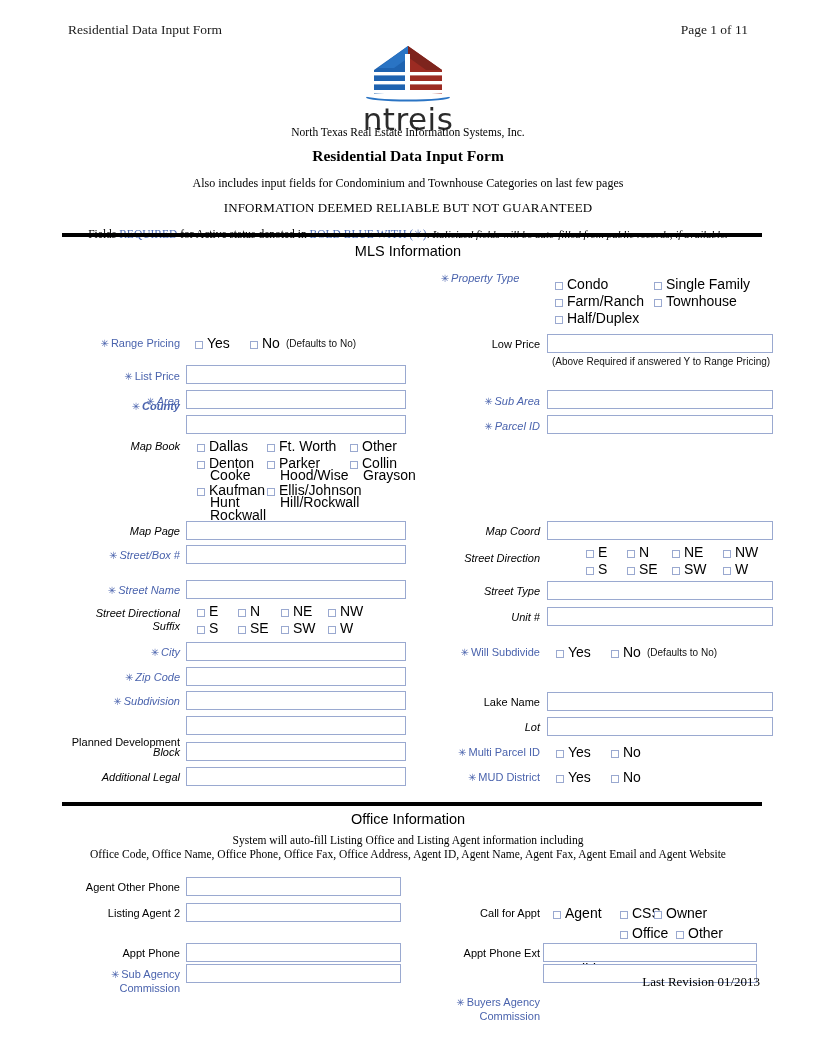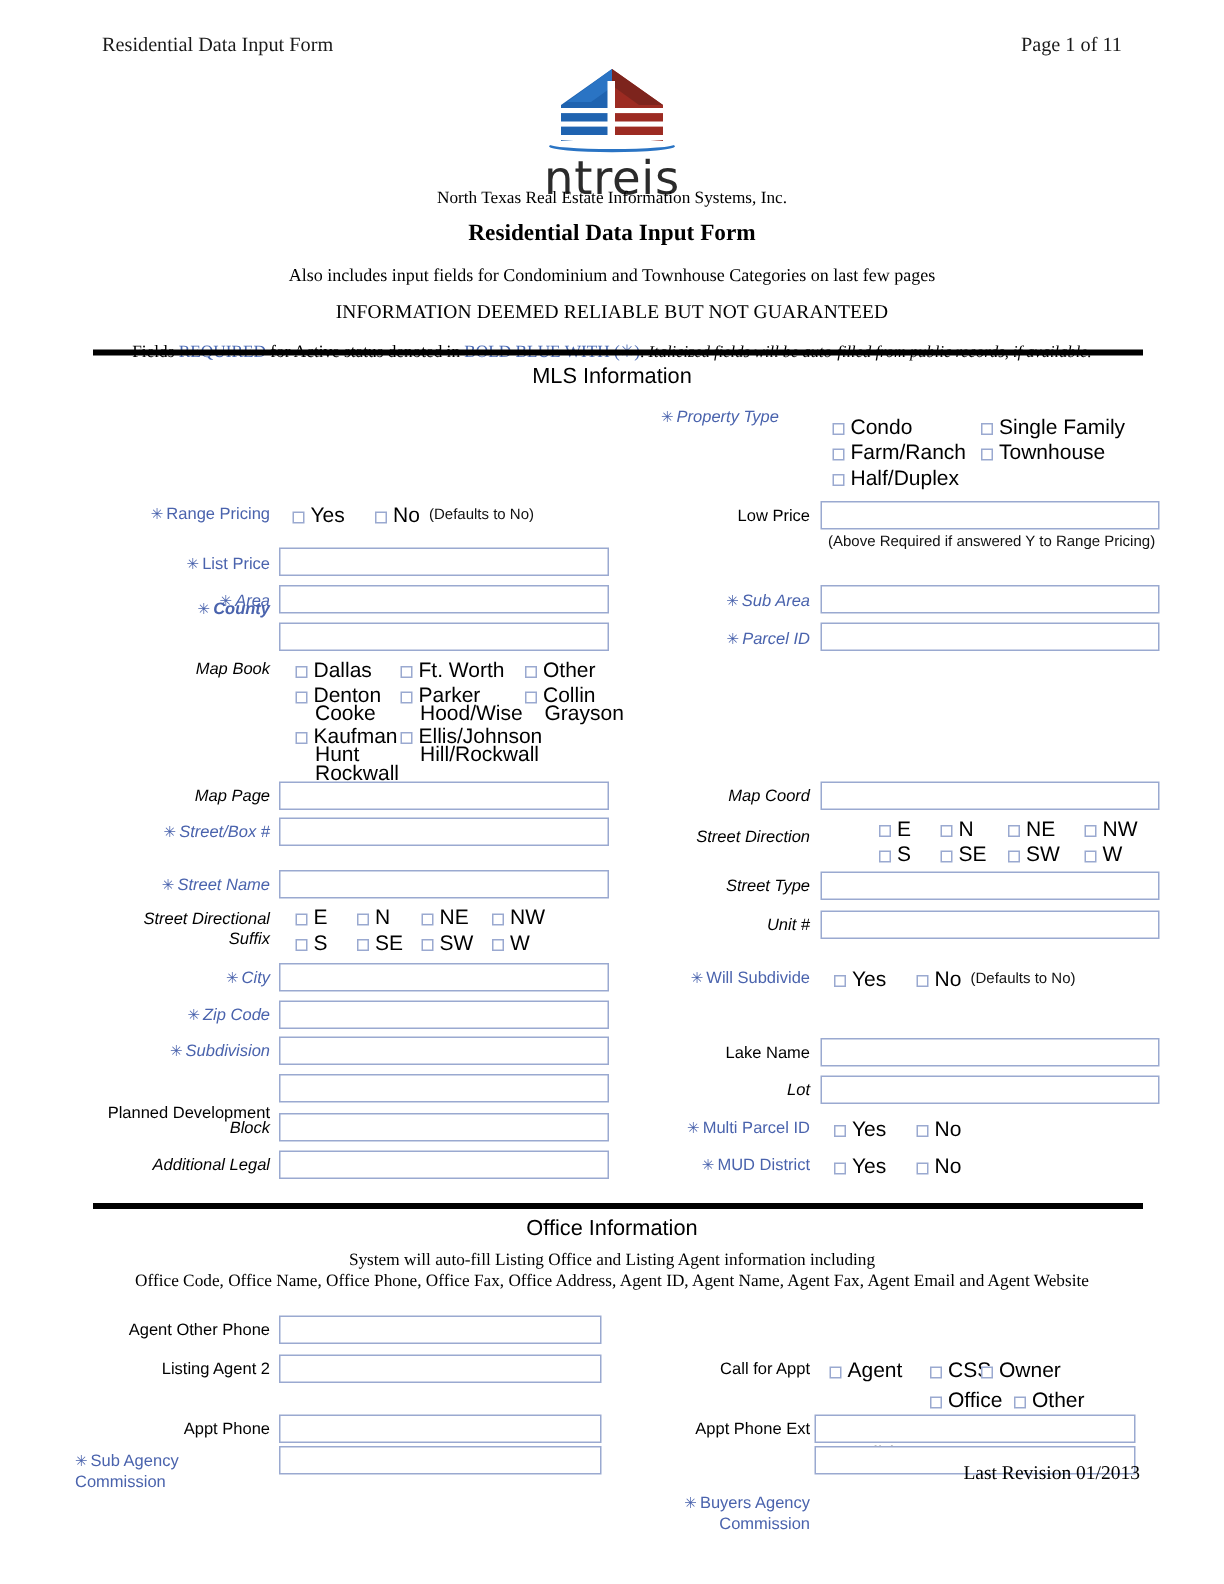--- a/index.html
+++ b/index.html
@@ -352,21 +352,21 @@
   <div class="cb" style="top:963px; left:553px;text-align:center;"><span class="box"></span><span class="txt">Builder</span></div>
   <div class="cb" style="top:927px; left:620px;"><span class="box"></span><span class="txt">Office</span></div>
   <div class="cb" style="top:927px; left:676px;"><span class="box"></span><span class="txt">Other</span></div>
 
   <div class="lbl" style="top:947px; left:45px; width:135px;">Appt Phone</div>
   <input class="inp" style="top: 943px; left: 186px; width: 215px;" value="">
 
   <div class="lbl" style="top:947px; left:400px; width:140px;">Appt Phone Ext</div>
   <input class="inp" style="top: 943px; left: 543px; width: 214px;" value="">
 
-  <div class="lbl blue multi" style="top:968px; left:50px; width:130px; text-align:left;"><span class="ast">✳</span><span>Sub Agency</span><br><span>Commission</span></div>
+  <div class="lbl blue multi" style="top:968px; left:50px; width:130px; text-align:right;"><span class="ast">✳</span><span>Sub Agency</span><br><span>Commission</span></div>
   <input class="inp" style="top: 964px; left: 186px; width: 215px;" value="">
 
   <div class="lbl blue multi" style="top:968px; left:410px; width:130px; text-align:right;margin-top:28px;"><span class="ast">✳</span><span>Buyers  Agency</span><br><span>Commission</span></div>
   <input class="inp" style="top: 964px; left: 543px; width: 214px;" value="">
 
   <div class="footer">Last Revision 01/2013</div>
 
 </div>
 
 </body></html>

